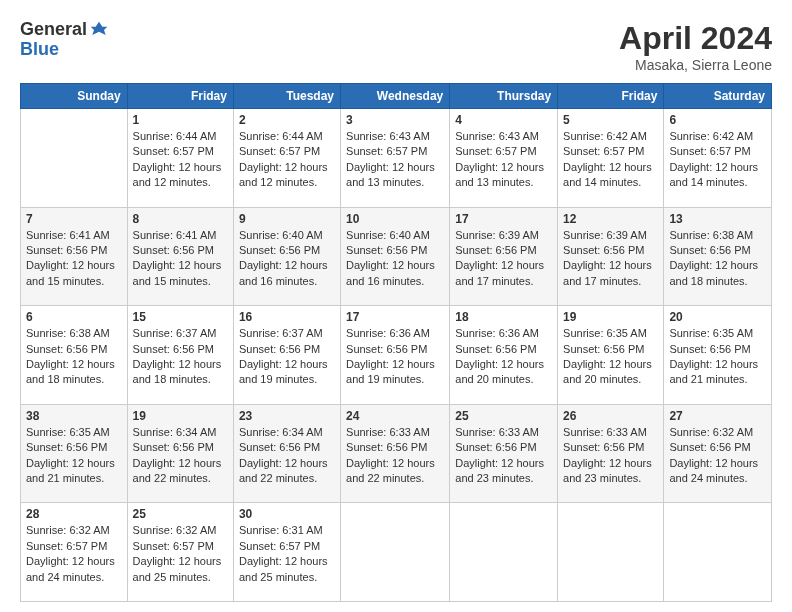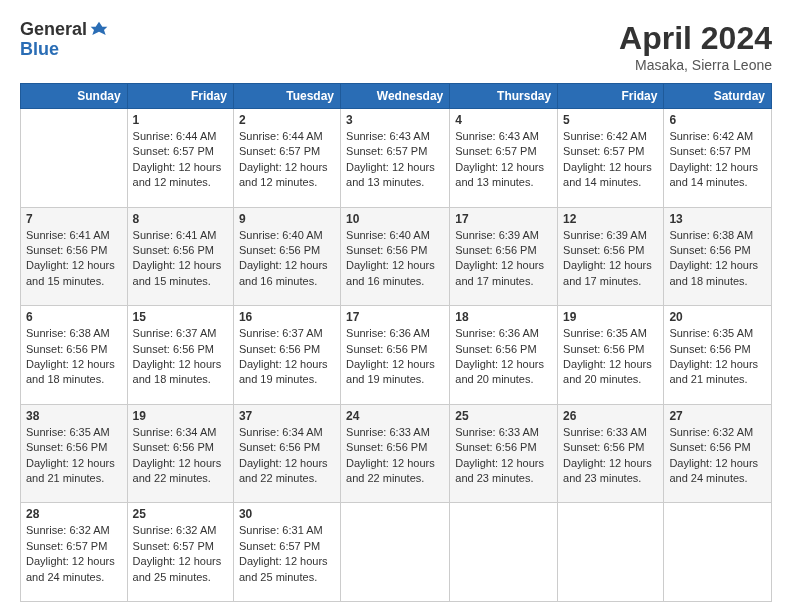--- a/index.html
+++ b/index.html
@@ -291,21 +291,21 @@
 and 21 minutes.</div>
           </td>
           <td>
             <span class="day-number">19</span>
             <div class="day-info" style="white-space: pre-line;">Sunrise: 6:34 AM
 Sunset: 6:56 PM
 Daylight: 12 hours
 and 22 minutes.</div>
           </td>
           <td>
-            <span class="day-number">37</span>
+            <span class="day-number">23</span>
             <div class="day-info" style="white-space: pre-line;">Sunrise: 6:34 AM
 Sunset: 6:56 PM
 Daylight: 12 hours
 and 22 minutes.</div>
           </td>
           <td>
             <span class="day-number">24</span>
             <div class="day-info" style="white-space: pre-line;">Sunrise: 6:33 AM
 Sunset: 6:56 PM
 Daylight: 12 hours

